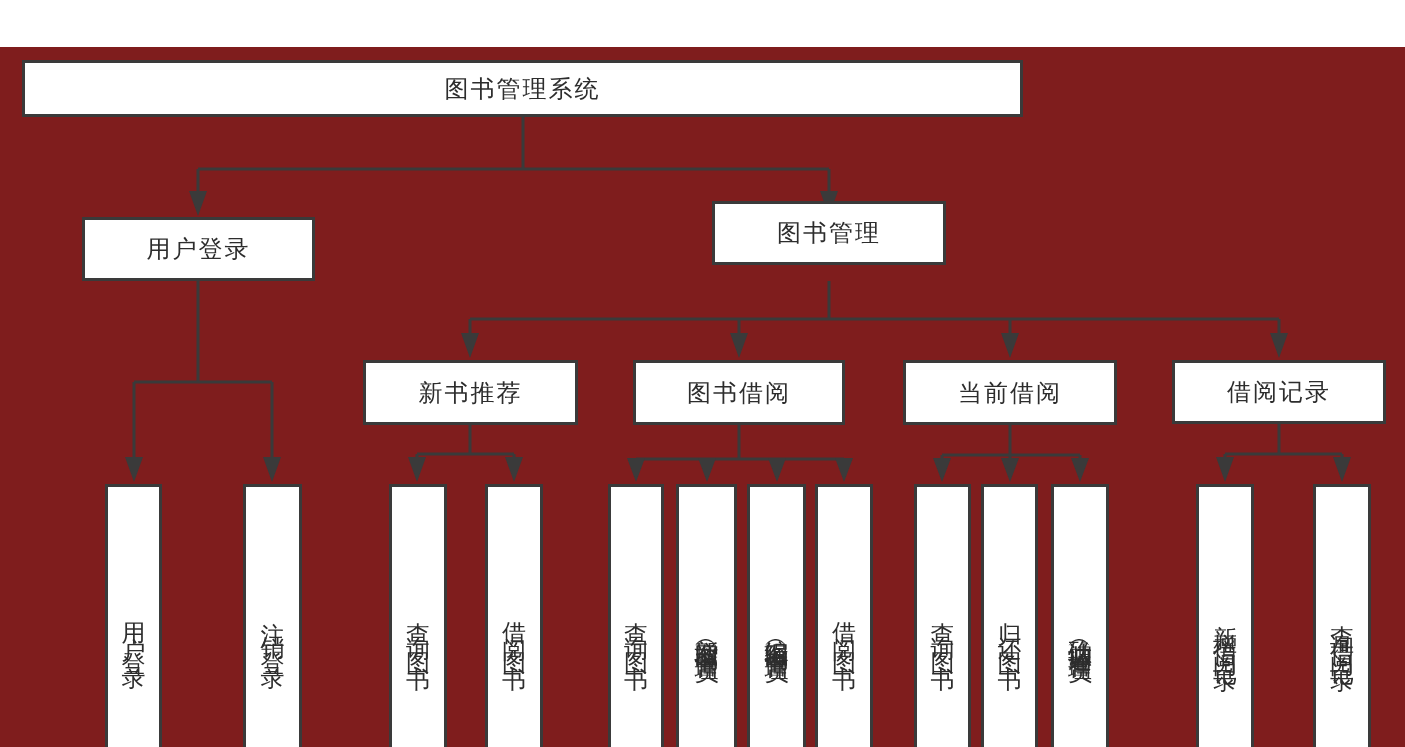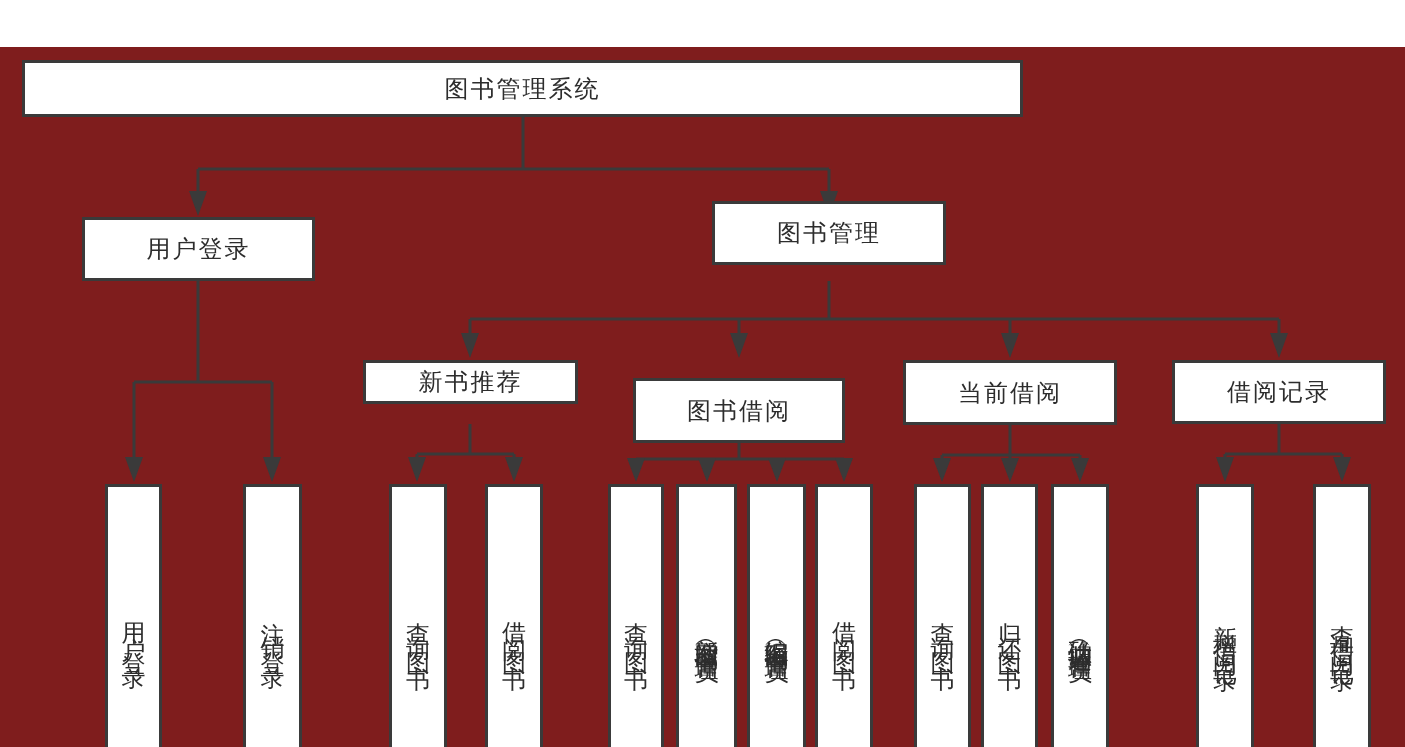--- a/index.html
+++ b/index.html
@@ -48,22 +48,22 @@
     line-height: 1;
   }
   .ls4 .vtext { letter-spacing: 15px; }
   .ls6 .vtext { letter-spacing: 9px;  }
   .ls9 .vtext { letter-spacing: 3px;  }
 
   
   #n-root    { left: 22px;   top: 13px;  width: 1001px; height: 57px; }
   #n-login   { left: 82px;   top: 170px; width: 233px;  height: 64px; }
   #n-mgmt    { left: 712px;  top: 154px; width: 234px;  height: 64px; }
-  #n-newrec  { left: 363px;  top: 313px; width: 215px;  height: 44px; }
-  #n-bborrow { left: 633px;  top: 331px; width: 212px;  height: 65px; }
+  #n-newrec  { left: 363px;  top: 313px; width: 215px;  height: 65px; }
+  #n-bborrow { left: 633px;  top: 313px; width: 212px;  height: 65px; }
   #n-current { left: 903px;  top: 313px; width: 214px;  height: 65px; }
   #n-records { left: 1172px; top: 313px; width: 214px;  height: 64px; }
 
   
   #t-login1    { left: 105px;  width: 57px; }
   #t-logout    { left: 243px;  width: 59px; }
   #t-nr-query  { left: 389px;  width: 58px; }
   #t-nr-borrow { left: 485px;  width: 58px; }
   #t-bb-query  { left: 608px;  width: 56px; }
   #t-bb-add    { left: 676px;  width: 61px; }

